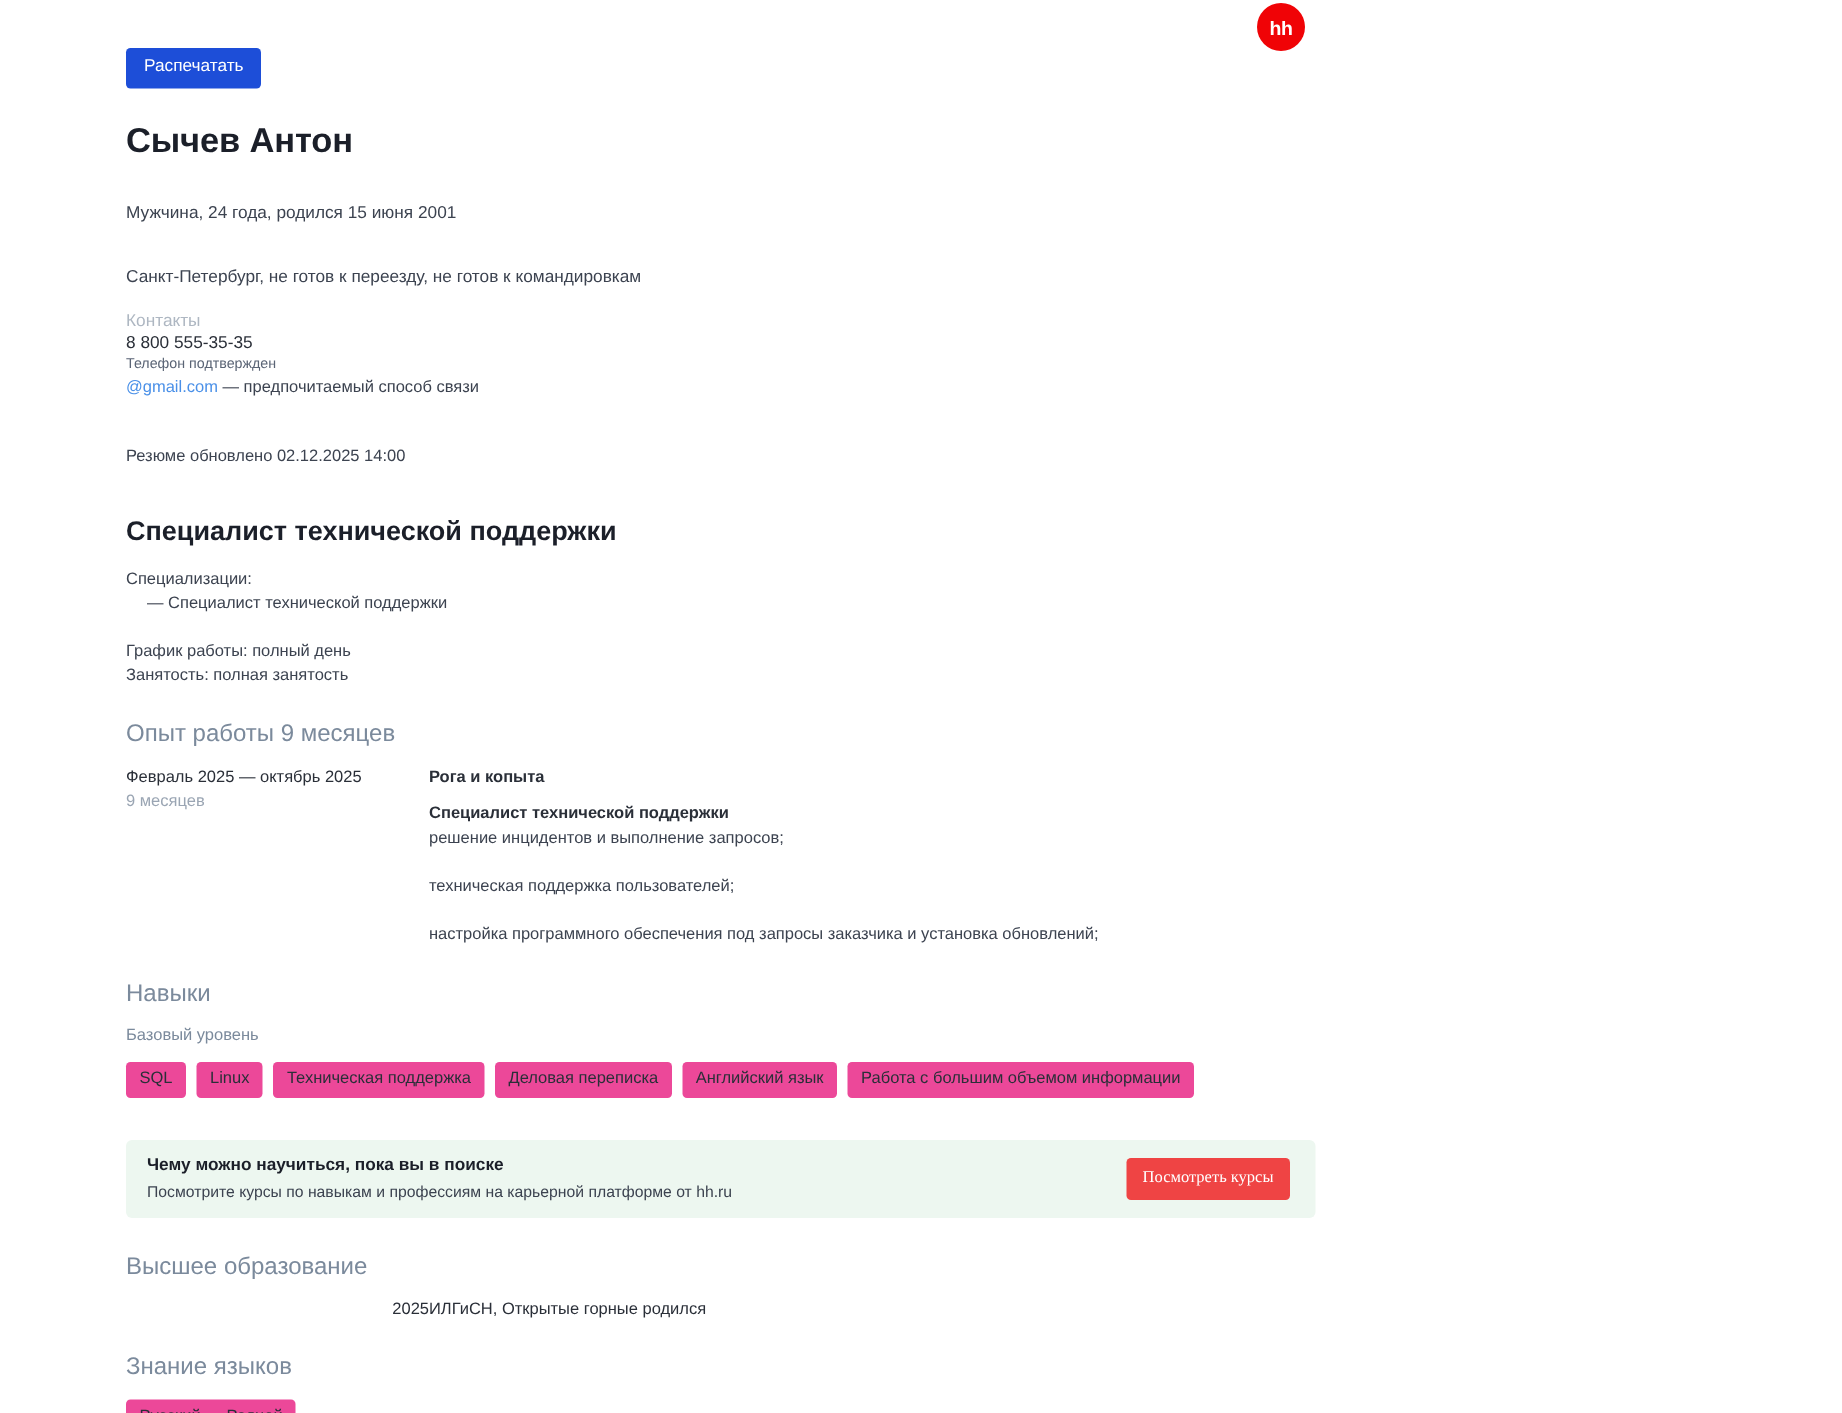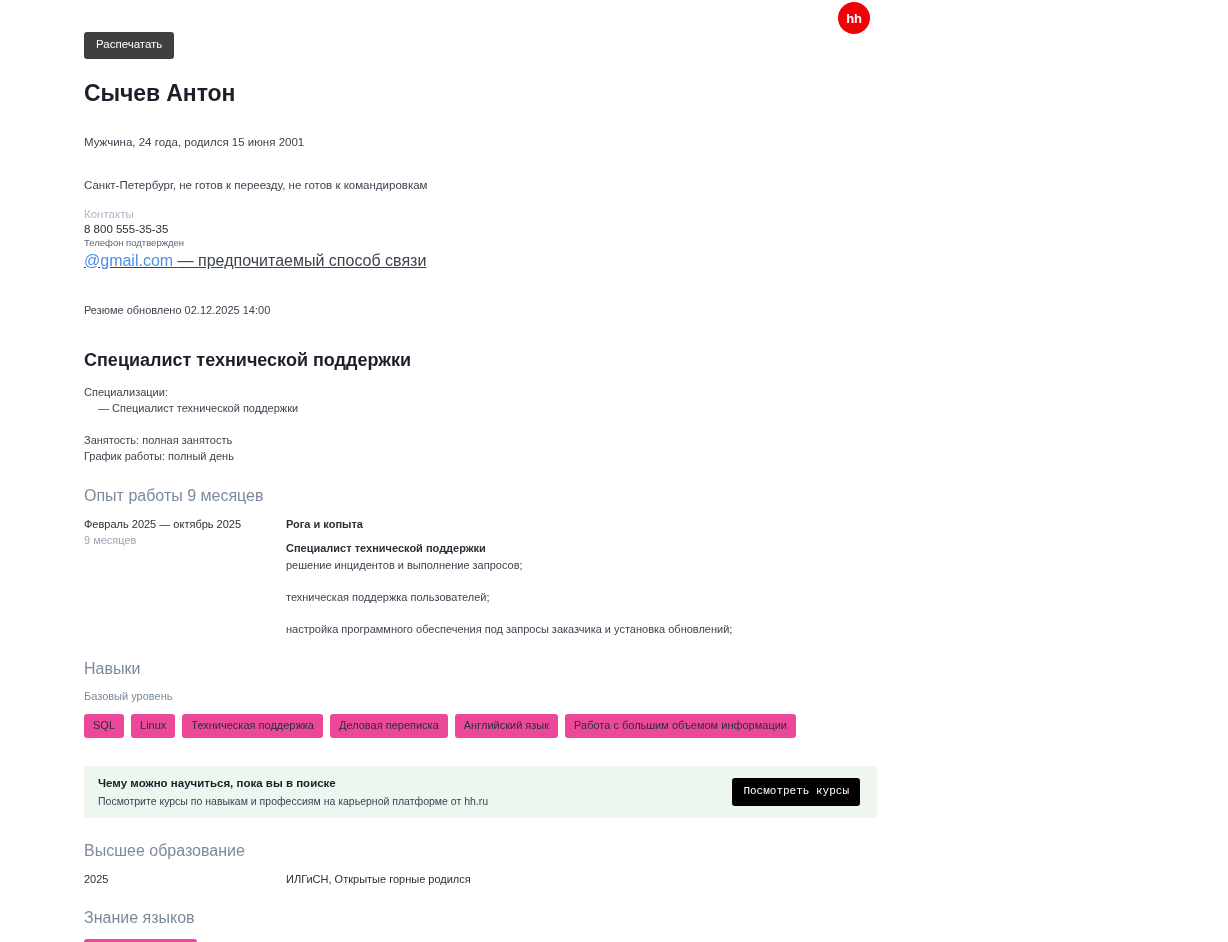--- a/index.html
+++ b/index.html
@@ -50,21 +50,21 @@
   
   .content {
     position: absolute;
     left: 84px;
     top: 0;
     width: 800px;
   }
 
   .print-btn {
     display: inline-block;
-    background: #404040;
+    background: #1d4ed8;
     color: #ffffff;
     border: none;
     border-radius: 3px;
     font-size: 11.5px;
     font-family: "Liberation Sans", sans-serif;
     padding: 7px 12px 8px;
     margin-top: 32px;
     cursor: pointer;
     line-height: 1;
   }
@@ -94,24 +94,23 @@
     font-size: 11.5px;
     color: #2a2f38;
     margin-top: 3px;
   }
   .phone-note {
     font-size: 9.5px;
     color: #5a6475;
     margin-top: 2px;
   }
   .email-row {
-    font-size: 16px;
+    font-size: 11px;
     color: #3c4350;
     margin-top: 4px;
-    text-decoration: underline;
   }
   .email-link {
     color: #4a90e8;
     text-decoration: none;
   }
 
   .updated {
     font-size: 11px;
     color: #3c4350;
     margin-top: 34px;
@@ -227,42 +226,43 @@
     font-size: 11.5px;
     font-weight: bold;
     color: #1b1f29;
   }
   .banner-sub {
     font-size: 10.5px;
     color: #3c4350;
     margin-top: 6px;
   }
   .banner-btn {
-    background: #000000;
+    background: #ef4444;
     color: #ffffff;
     border: none;
     border-radius: 3px;
     font-size: 11px;
-    font-family: Liberation Mono, monospace;
+    font-family: Liberation Serif, serif;
     padding: 8px 11px 9px;
     cursor: pointer;
     line-height: 1;
     margin-right: 3px;
   }
 
   
   .edu-row {
     display: flex;
     margin-top: 13px;
   }
   .edu-year {
     width: 202px;
     flex: 0 0 202px;
     font-size: 11px;
     color: #2a2f38;
+    text-align: right;
   }
   .edu-name {
     font-size: 11px;
     color: #2a2f38;
   }
 </style>
 </head>
 <body>
 
 <div class="page">
@@ -293,22 +293,22 @@
       <span>— предпочитаемый способ связи</span>
     </div>
 
     <div class="updated">Резюме обновлено 02.12.2025 14:00</div>
 
     
     <h2 class="job-title">Специалист технической поддержки</h2>
     <div class="spec-label">Специализации:</div>
     <div class="spec-item">— Специалист технической поддержки</div>
     <div class="employment">
+      <div>График работы: полный день</div>
       <div>Занятость: полная занятость</div>
-      <div>График работы: полный день</div>
     </div>
 
     
     <h3 class="section">Опыт работы 9 месяцев</h3>
     <div class="exp-row">
       <div class="exp-left">
         <div class="exp-dates">Февраль 2025 — октябрь 2025</div>
         <div class="exp-duration">9 месяцев</div>
       </div>
       <div class="exp-right">

